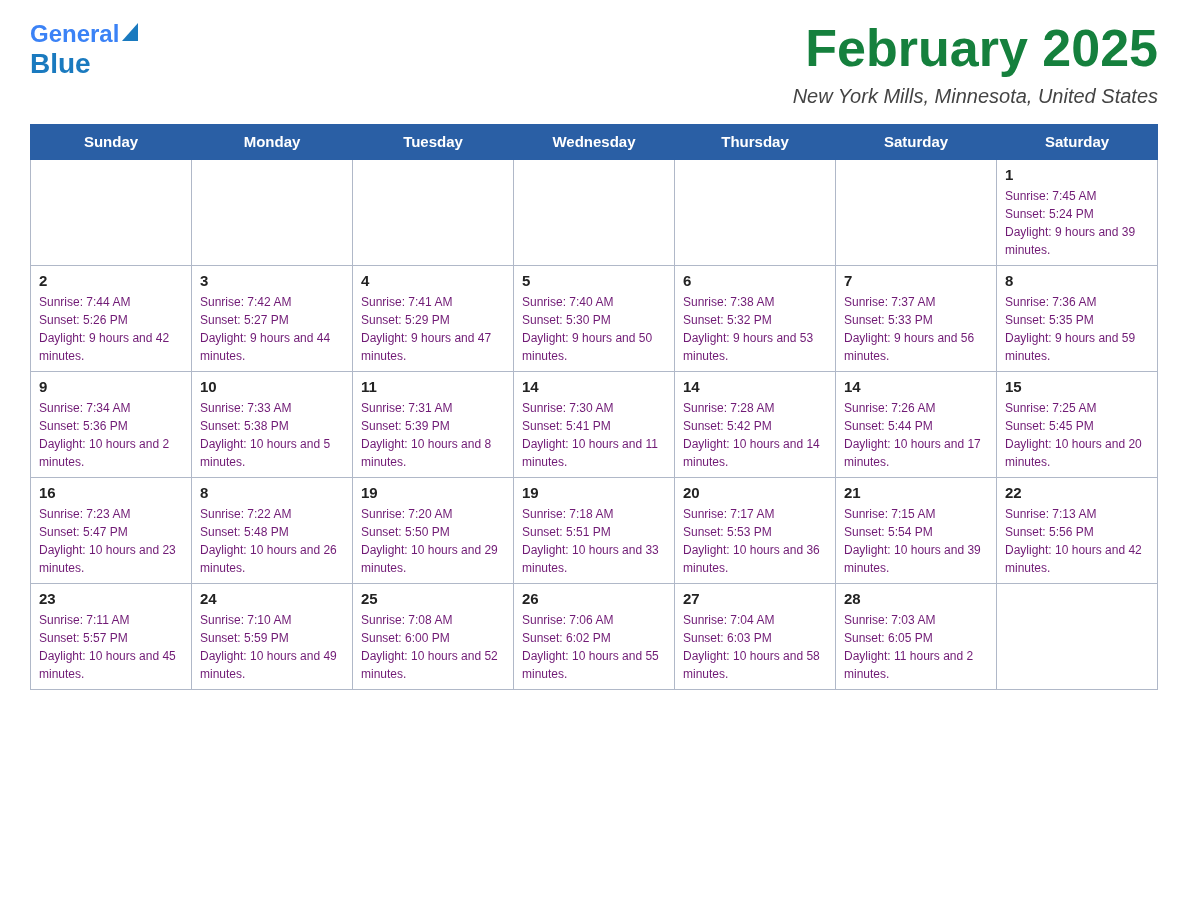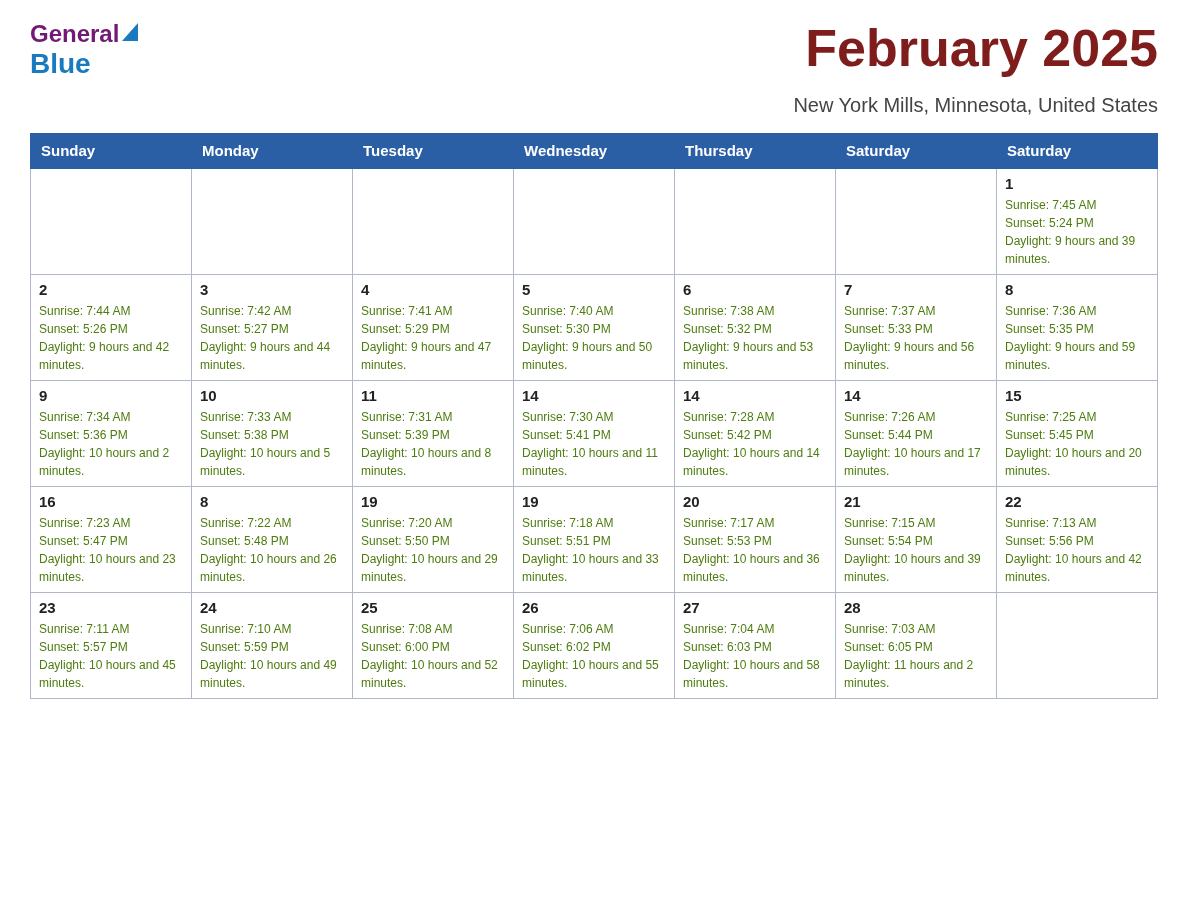--- a/index.html
+++ b/index.html
@@ -20,40 +20,41 @@
       display: flex;
       flex-direction: column;
       align-items: flex-start;
     }
     .title-block {
       text-align: right;
     }
     .main-title {
       font-size: 52px;
       font-weight: bold;
-      color: #7f1d1d;
+      color: #15803d;
       line-height: 1.1;
     }
     .subtitle {
       font-size: 20px;
       color: #444;
-      margin-top: 17px;
+      margin-top: 8px;
+      font-style: italic;
     }
     .calendar {
       width: 100%;
       border-collapse: collapse;
       margin-top: 16px;
     }
     .calendar th {
       background-color: #2a5fa5;
       color: #fff;
       font-size: 15px;
       font-weight: bold;
       padding: 8px 10px;
-      text-align: left;
+      text-align: center;
       border: 1px solid #2a5fa5;
     }
     .calendar td {
       vertical-align: top;
       border: 1px solid #b0b8c8;
       padding: 6px 8px;
       width: 14.28%;
       min-height: 110px;
       font-size: 12.5px;
       color: #333;
@@ -67,34 +68,34 @@
     }
     .day-number {
       font-size: 15px;
       font-weight: bold;
       color: #222;
       display: block;
       margin-bottom: 4px;
     }
     .day-info {
       font-size: 12px;
-      color: #4d7c0f;
+      color: #701a75;
       line-height: 1.5;
     }
     .empty-cell {
       background: #f8f8f8;
     }
     .logo-name {
       display: flex;
       align-items: center;
     }
     .logo-general {
       font-size: 24px;
       font-weight: bold;
-      color: #701a75;
+      color: #3b82f6;
     }
     .logo-blue-part {
       font-size: 28px;
       font-weight: bold;
       color: #1a7abf;
     }
   </style>
 </head>
 <body>
 

